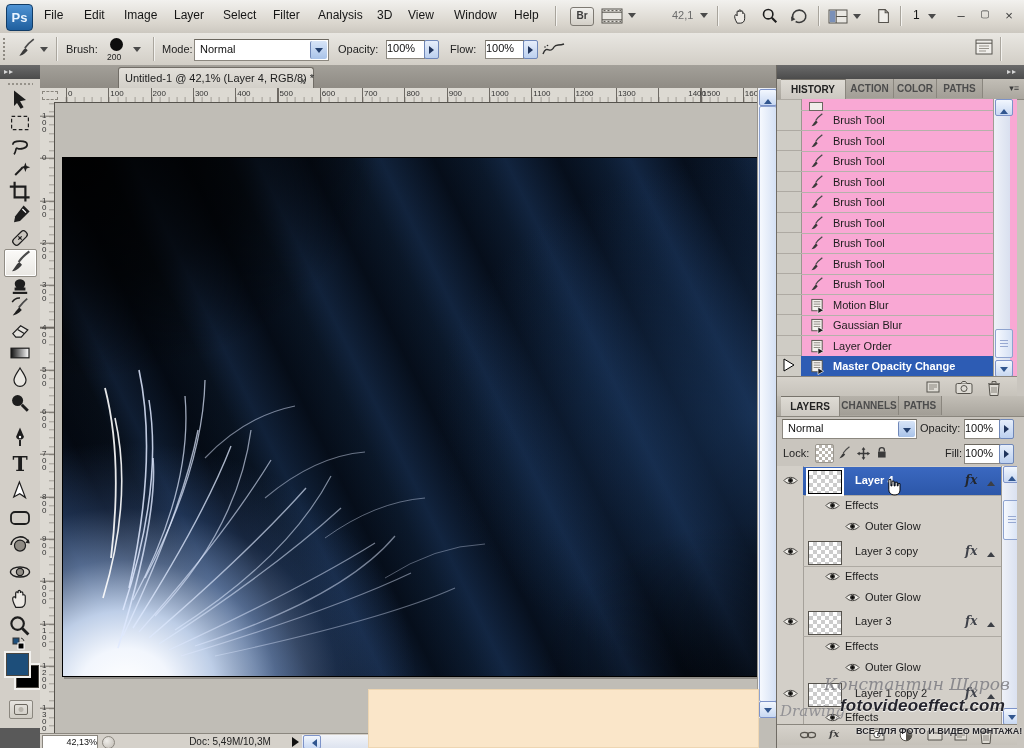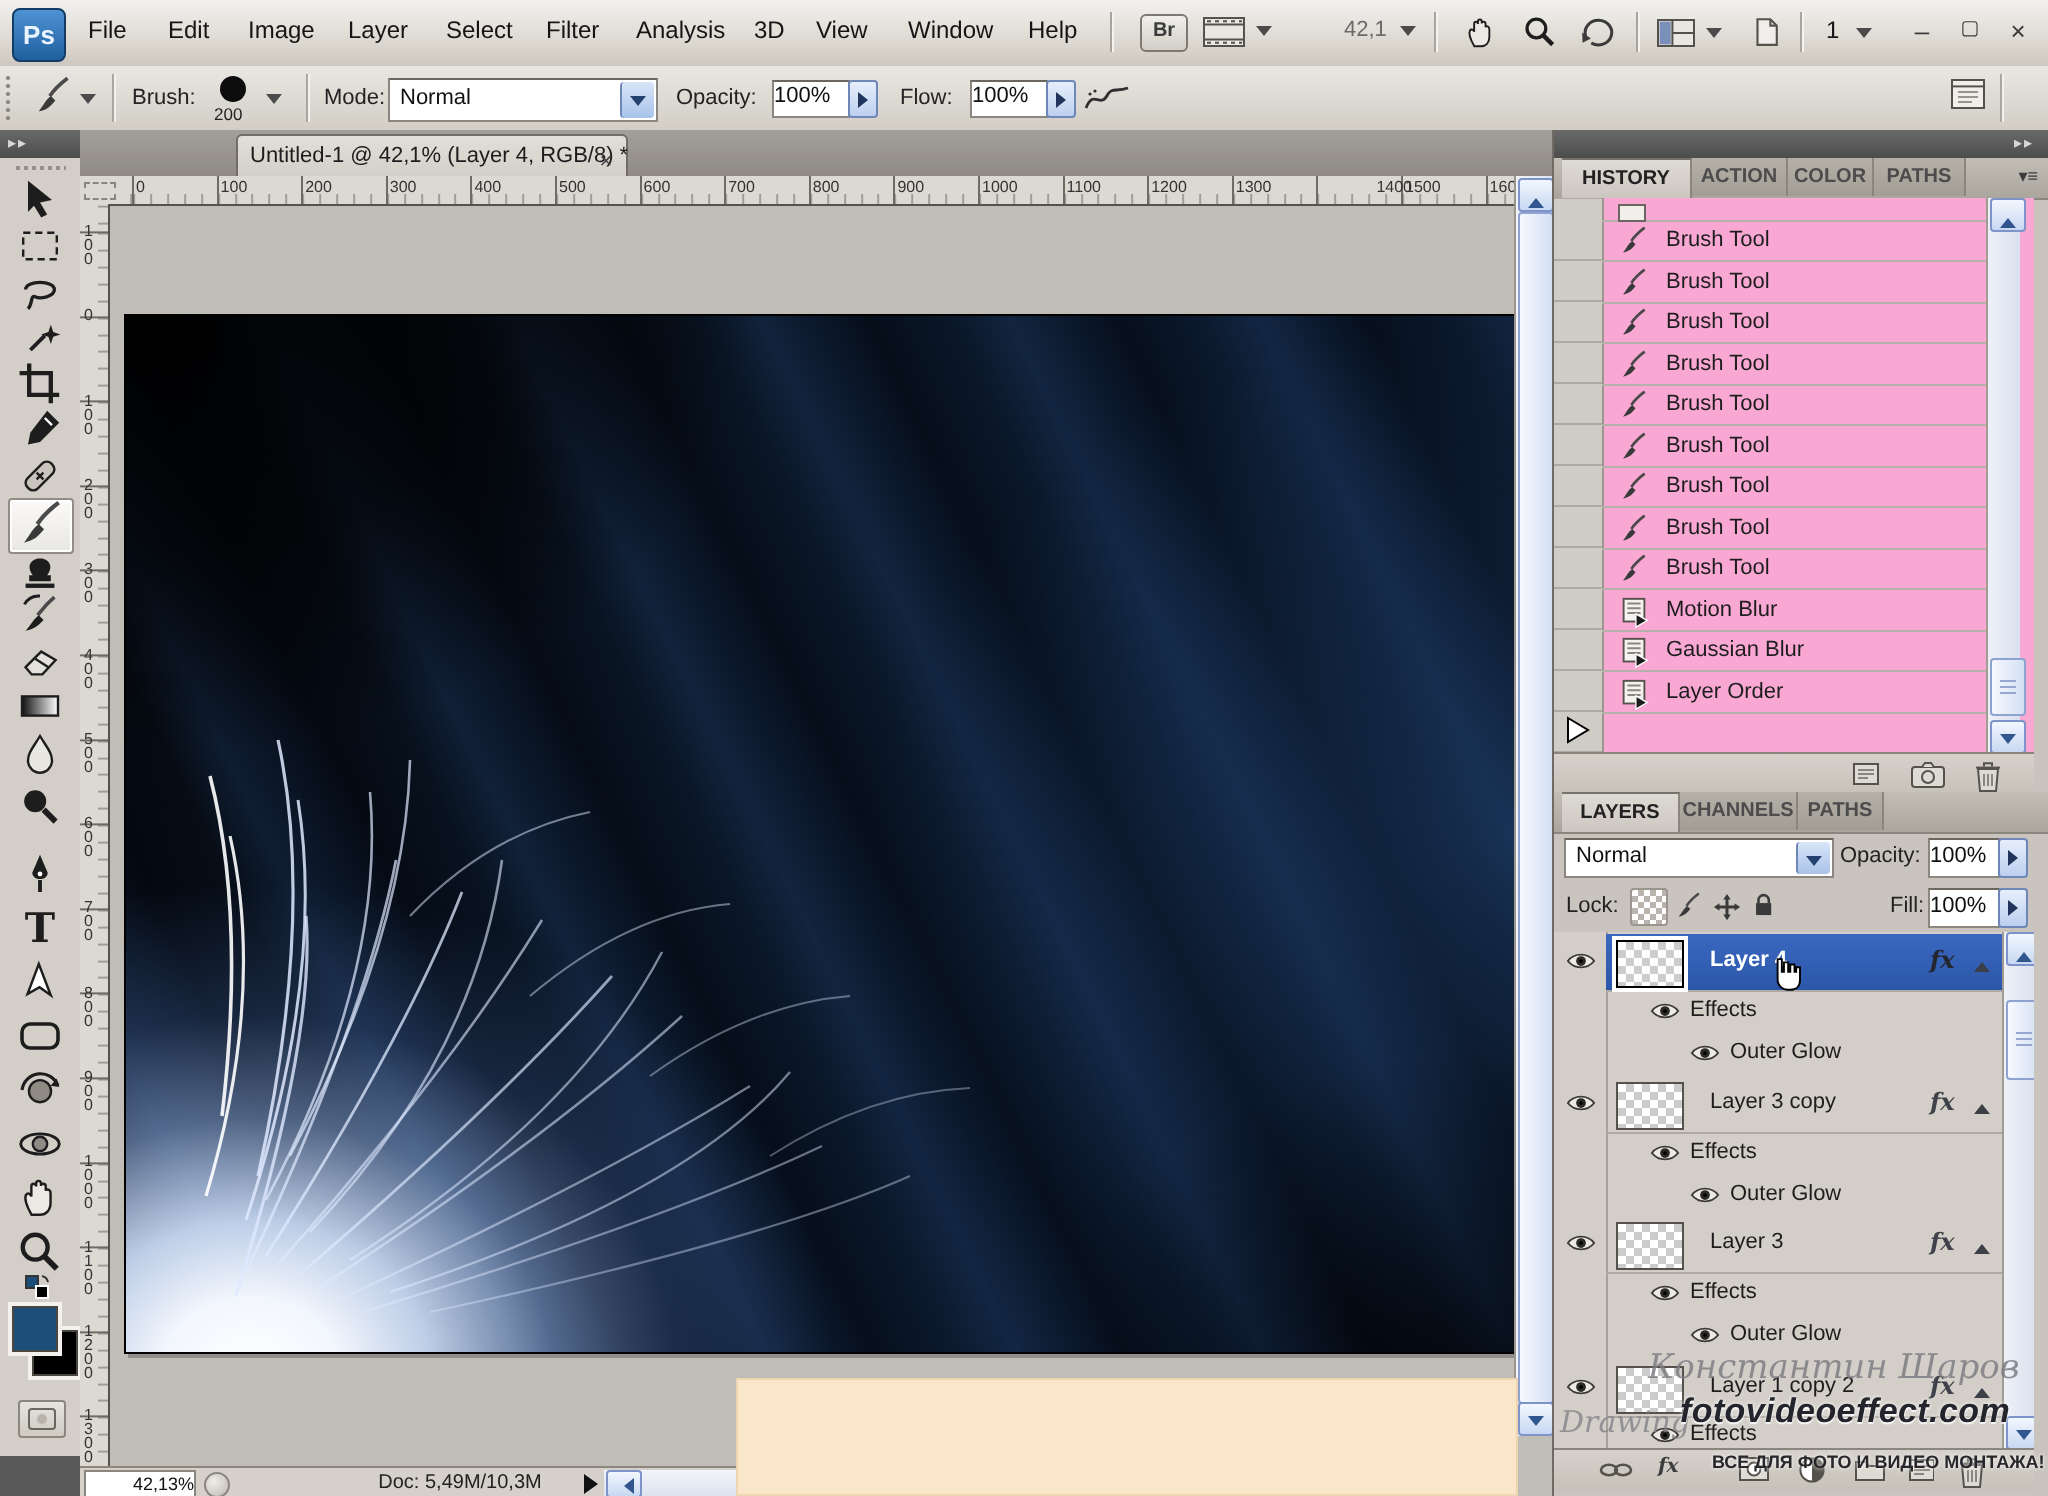--- a/index.html
+++ b/index.html
@@ -724,20 +724,26 @@
             <use href="#i-action"></use>
           </svg>
           <span>Gaussian Blur</span>
         </div>
     <div class="hrow" style="top:236.5px">
           <svg width="16" height="17" viewBox="0 0 16 18">
             <use href="#i-action"></use>
           </svg>
           <span>Layer Order</span>
         </div>
+    <div class="hrow sel" style="top:257px">
+          <svg width="16" height="17" viewBox="0 0 16 18">
+            <use href="#i-action"></use>
+          </svg>
+          <span>Master Opacity Change</span>
+        </div>
     <svg style="position:absolute;left:6px;top:259px" width="12" height="14" viewBox="0 0 12 14">
           <path d="M1 1 L11 7 L1 13 Z" fill="#fff" stroke="#000"></path>
         </svg>
     <div class="hscrollbar">
       <div class="sbtn" style="top:0">
             <i class="tri-u"></i>
           </div>
       <div class="thumbv" style="top:230px;height:27px">
             <i class="griplines" style="top:10px"></i>
           </div>

